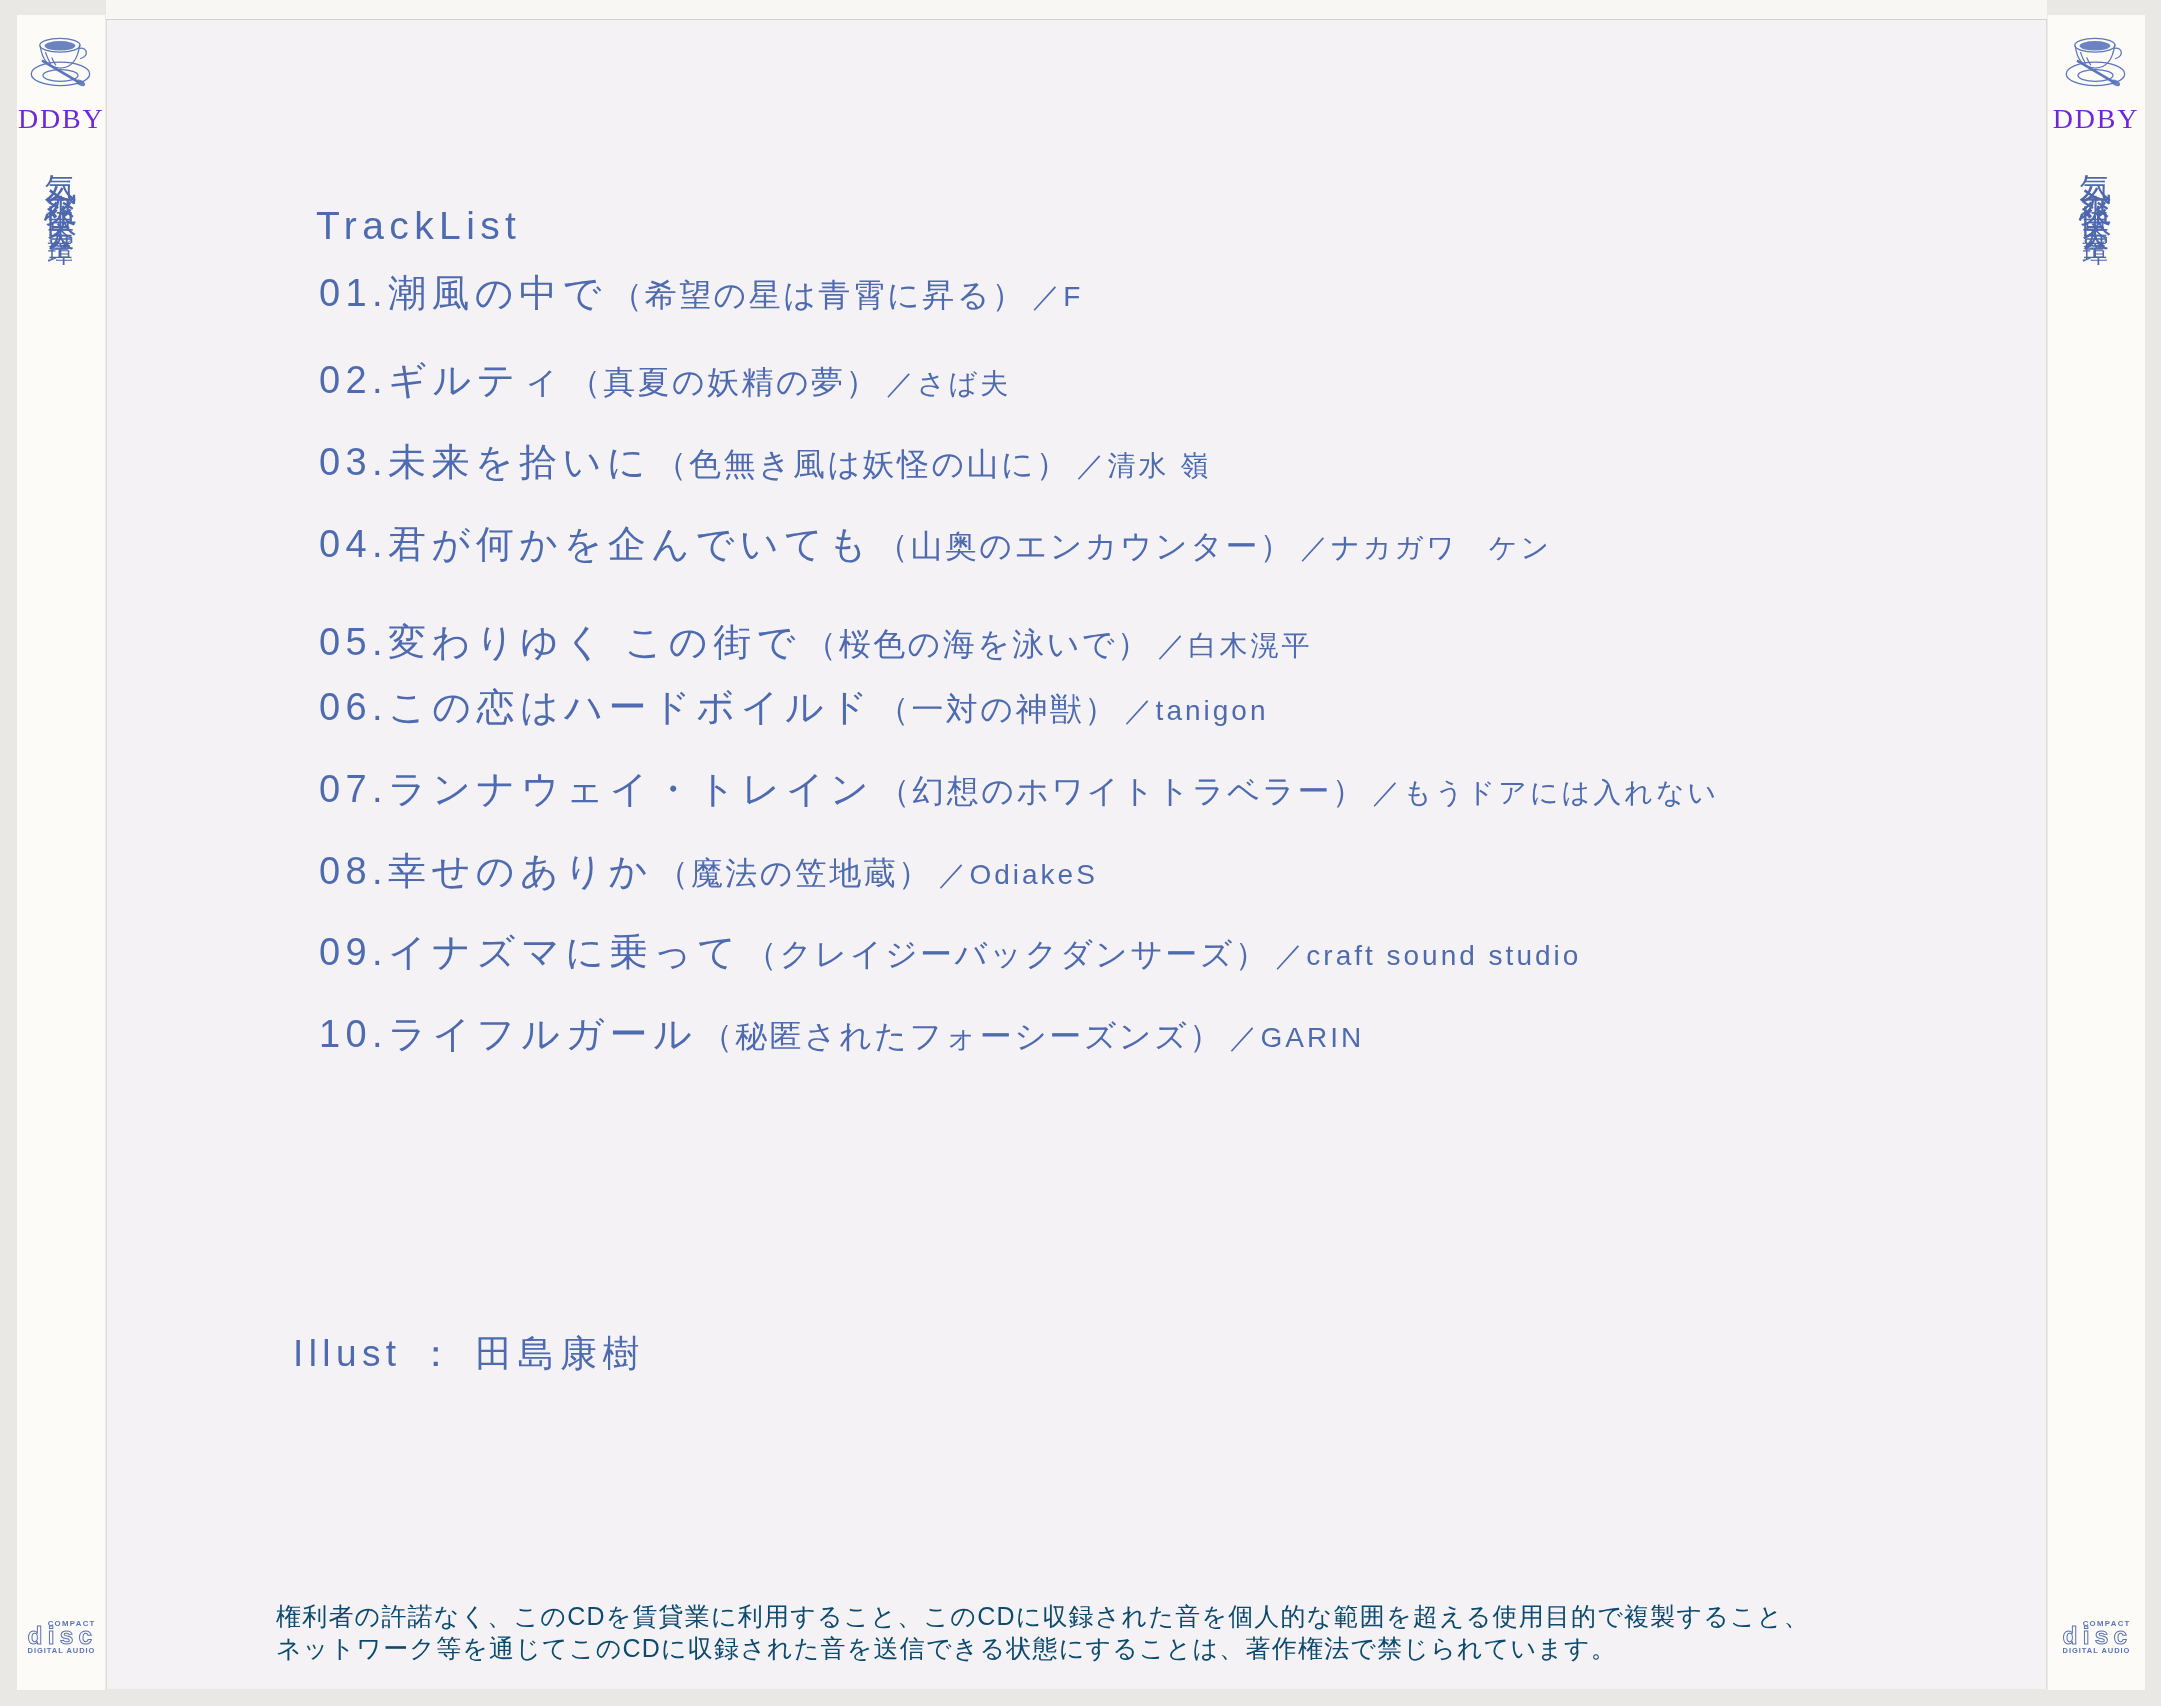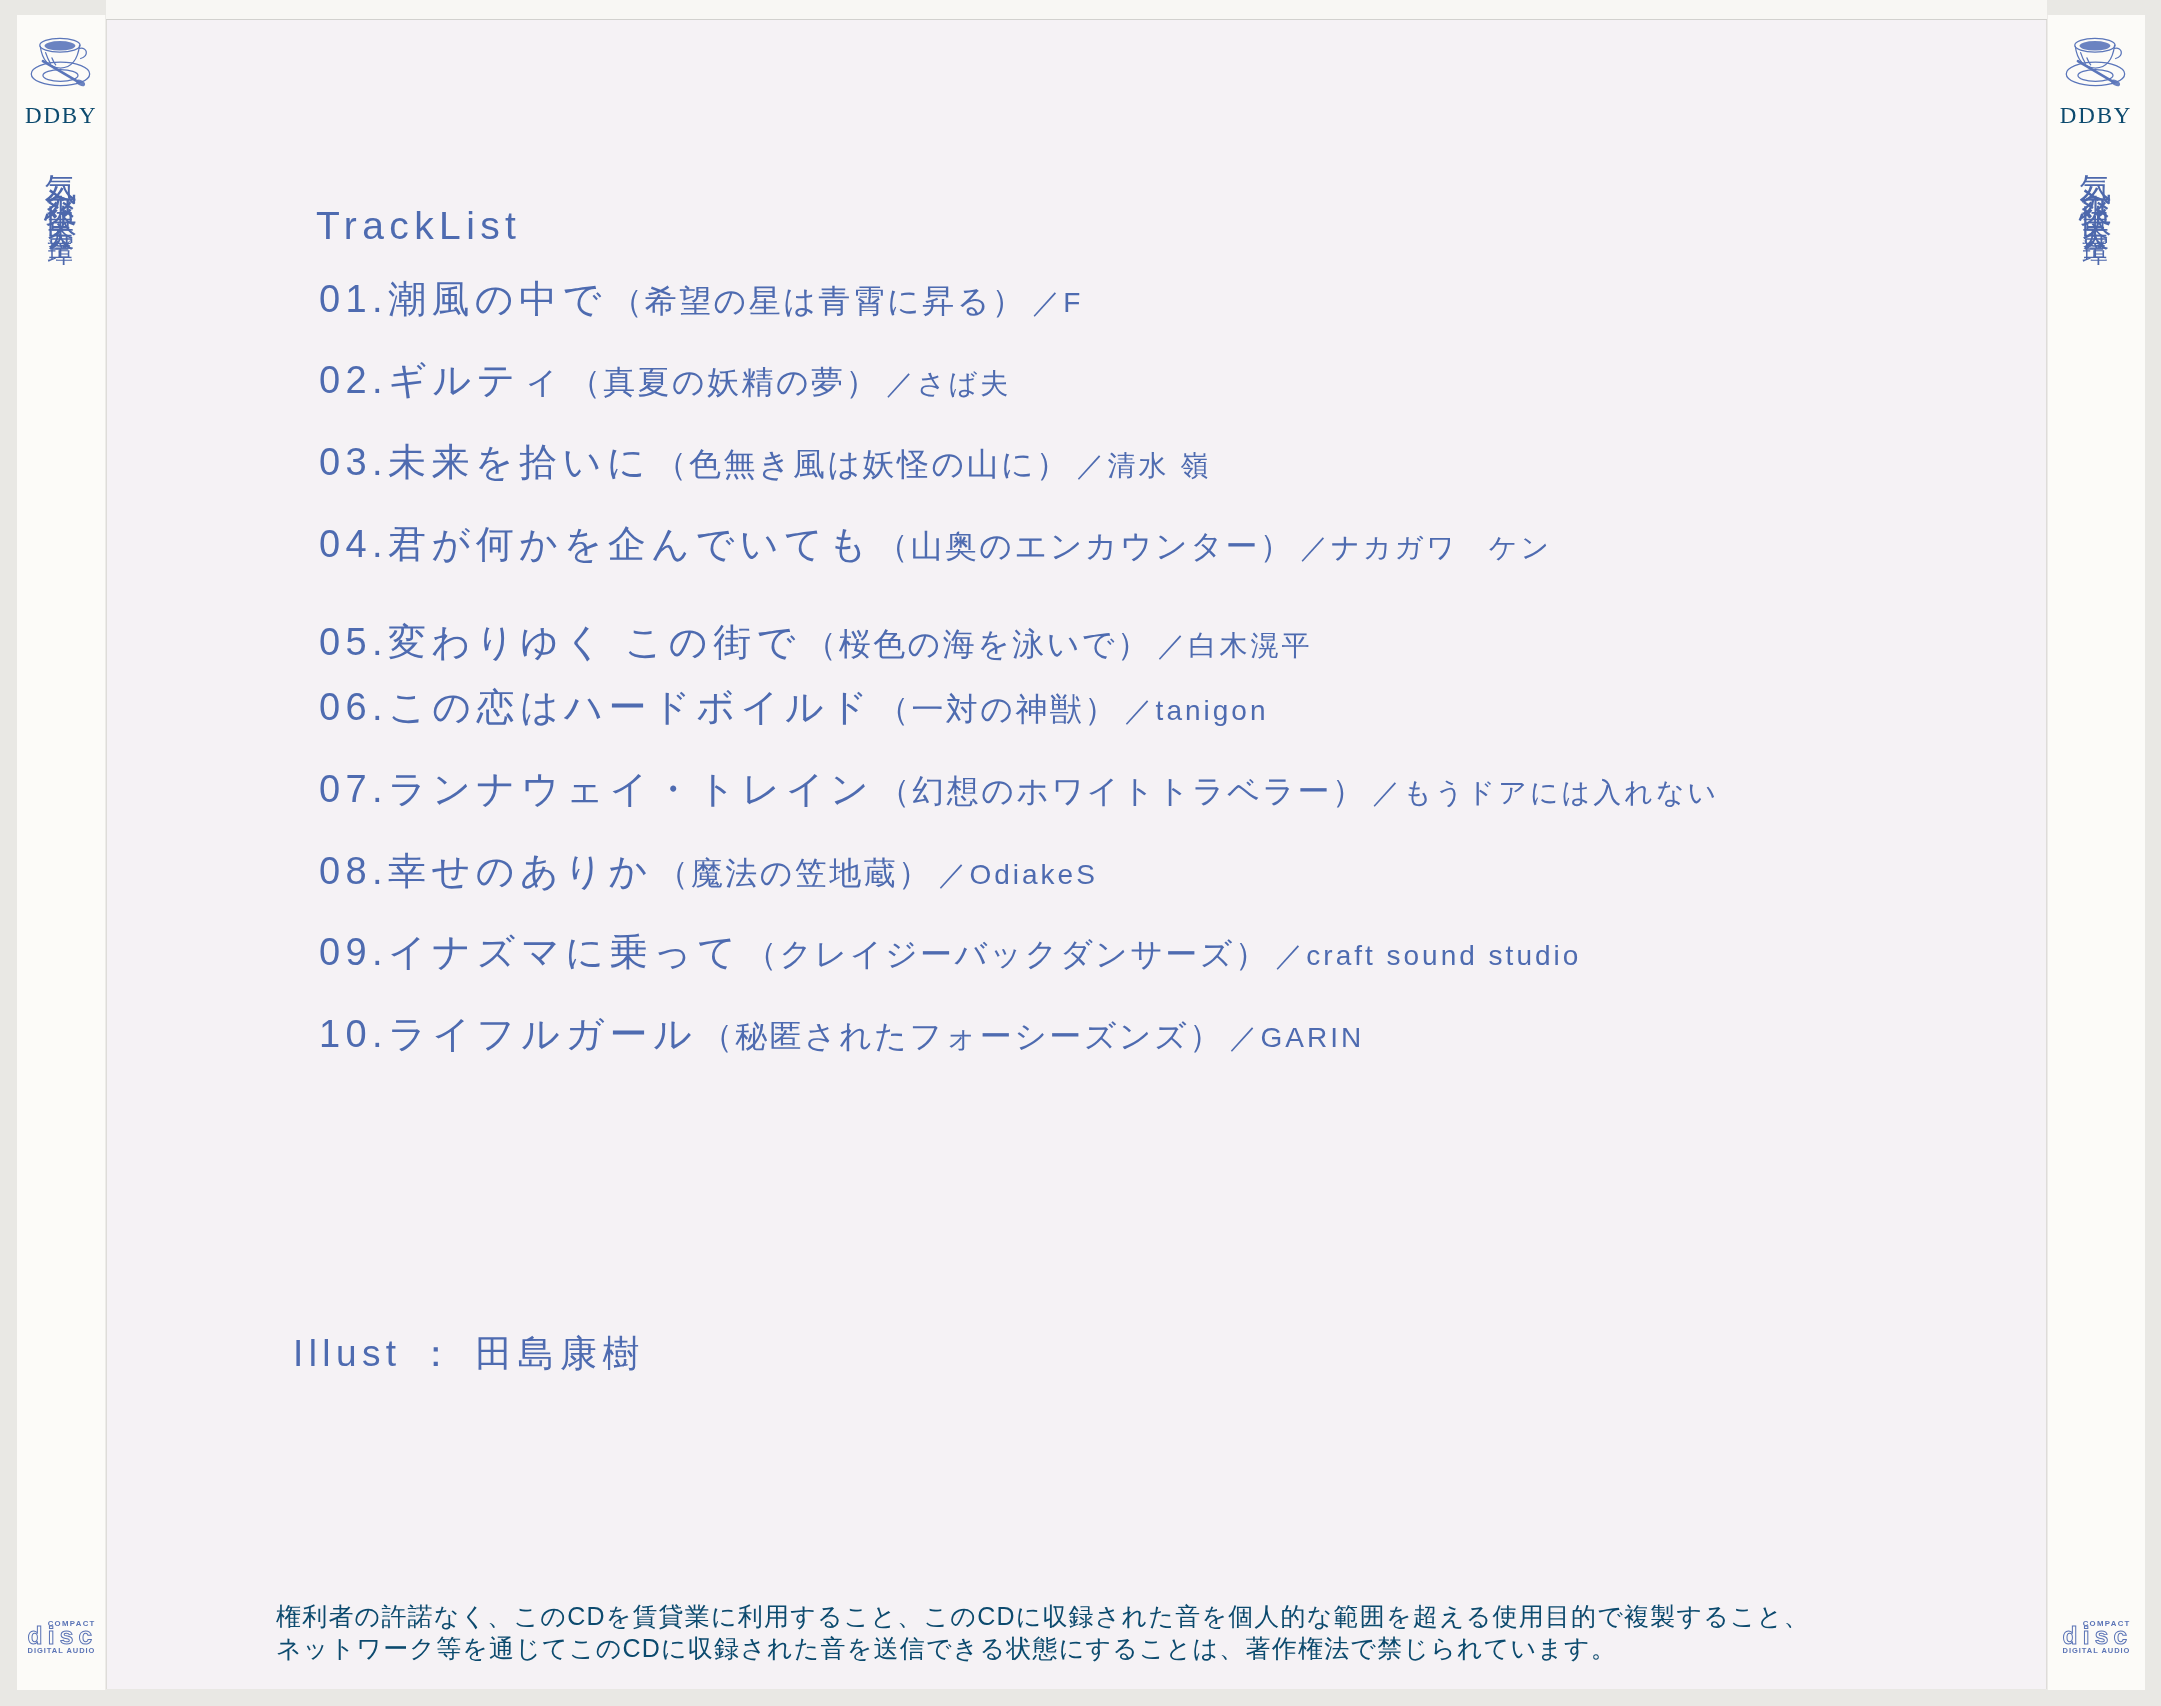--- a/index.html
+++ b/index.html
@@ -21,22 +21,22 @@
   }
   .spine{
     position:absolute;top:15px;height:1675px;background:#fcfbf8;
   }
   .spine.left{left:16.7px;width:89px;box-shadow:inset -0.6px 0 0 #e3e1de;}
   .spine.right{left:2047px;width:98px;box-shadow:inset 0.6px 0 0 #e3e1de;}
   
   .cup{position:absolute;top:9.5px;left:50%;transform:translateX(-50%);}
   .ddby{
     position:absolute;top:88px;width:100%;text-align:center;
-    font-family:"Liberation Serif",serif;font-size:23px;letter-spacing:1.8px;
-    color:#0c4a6e;
+    font-family:"Liberation Serif",serif;font-size:28px;letter-spacing:1.8px;
+    color:#6d28d9;
   }
   .vtitle{
     position:absolute;top:135px;left:50%;transform:translateX(-50%);
     writing-mode:vertical-rl;text-orientation:mixed;
     color:#4d68ac;white-space:nowrap;
   }
   .vtitle .vt-main{font-size:32px;letter-spacing:9.5px;font-weight:500;}
   .vtitle .vt-sub{font-size:26px;letter-spacing:6px;font-weight:500;}
   .cdlogo{position:absolute;left:50%;transform:translateX(-50%);bottom:35px;}
   
@@ -88,21 +88,21 @@
       <text x="38" y="15" font-size="14" font-weight="bold" textLength="84" font-family="Liberation Sans, sans-serif">COMPACT</text>
       <text x="2" y="47" font-size="44" font-weight="bold" fill="none" stroke="#5b74b6" stroke-width="1.8" textLength="116" font-family="Liberation Sans, sans-serif">disc</text>
       <text x="2" y="63" font-size="13.5" font-weight="bold" textLength="120" font-family="Liberation Sans, sans-serif">DIGITAL AUDIO</text>
     </svg>
   </div>
 
   <div class="main-panel"></div>
 
   <div class="heading">TrackList</div>
 
-  <div class="track-row" style="top:274px">
+  <div class="track-row" style="top:268px">
     <span class="t-main"><span>01.</span><span>潮風の中で</span></span>
     <span class="t-sub">（希望の星は青霄に昇る）</span>
     <span class="t-artist">／F</span>
   </div>
   <div class="track-row" style="top:355px">
     <span class="t-main"><span>02.</span><span>ギルティ</span></span>
     <span class="t-sub">（真夏の妖精の夢）</span>
     <span class="t-artist">／さば夫</span>
   </div>
   <div class="track-row" style="top:437px">

